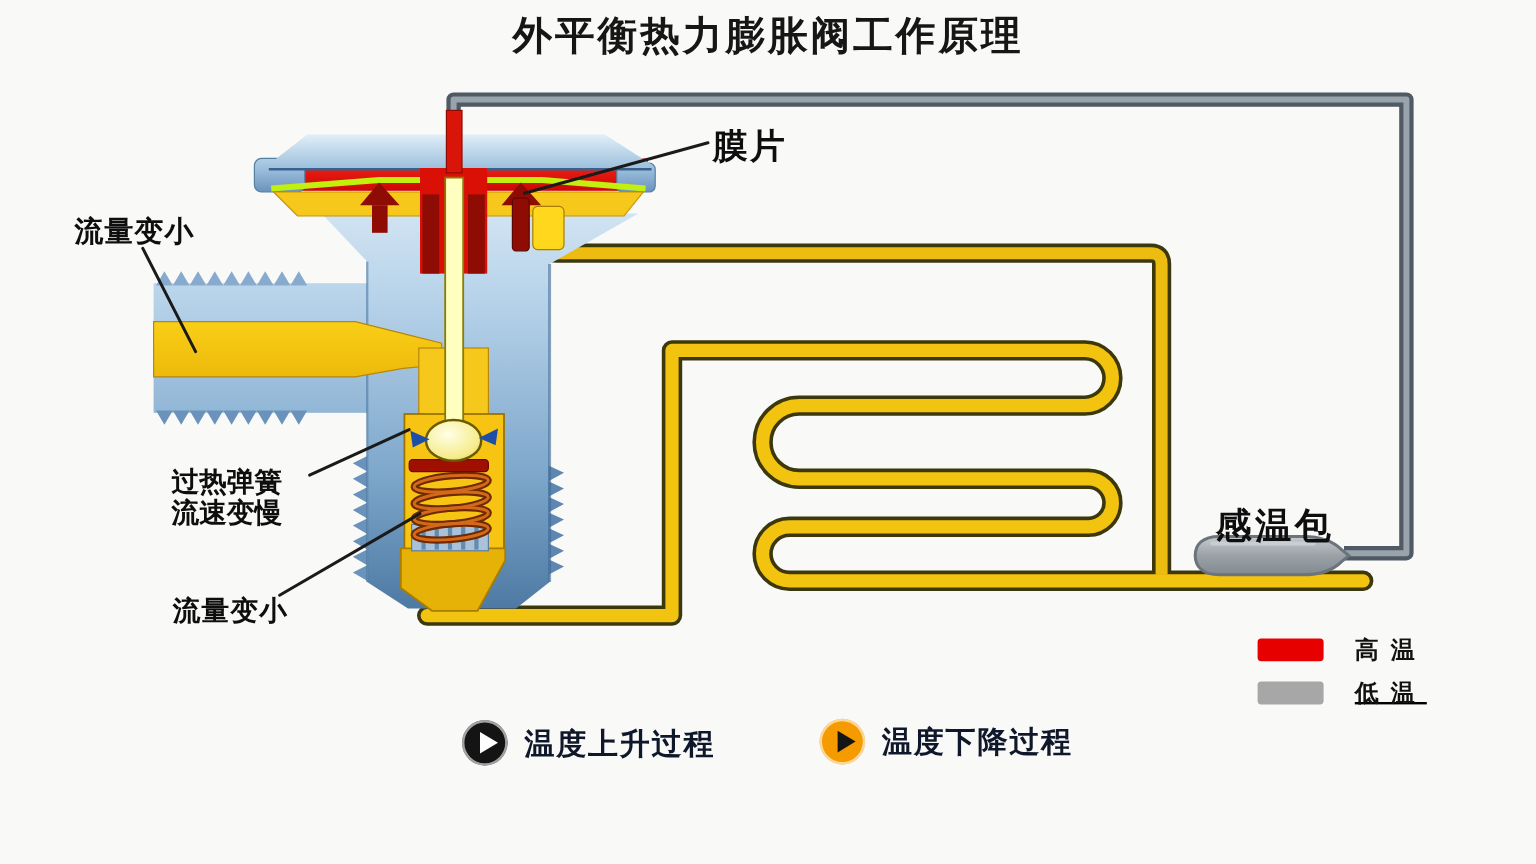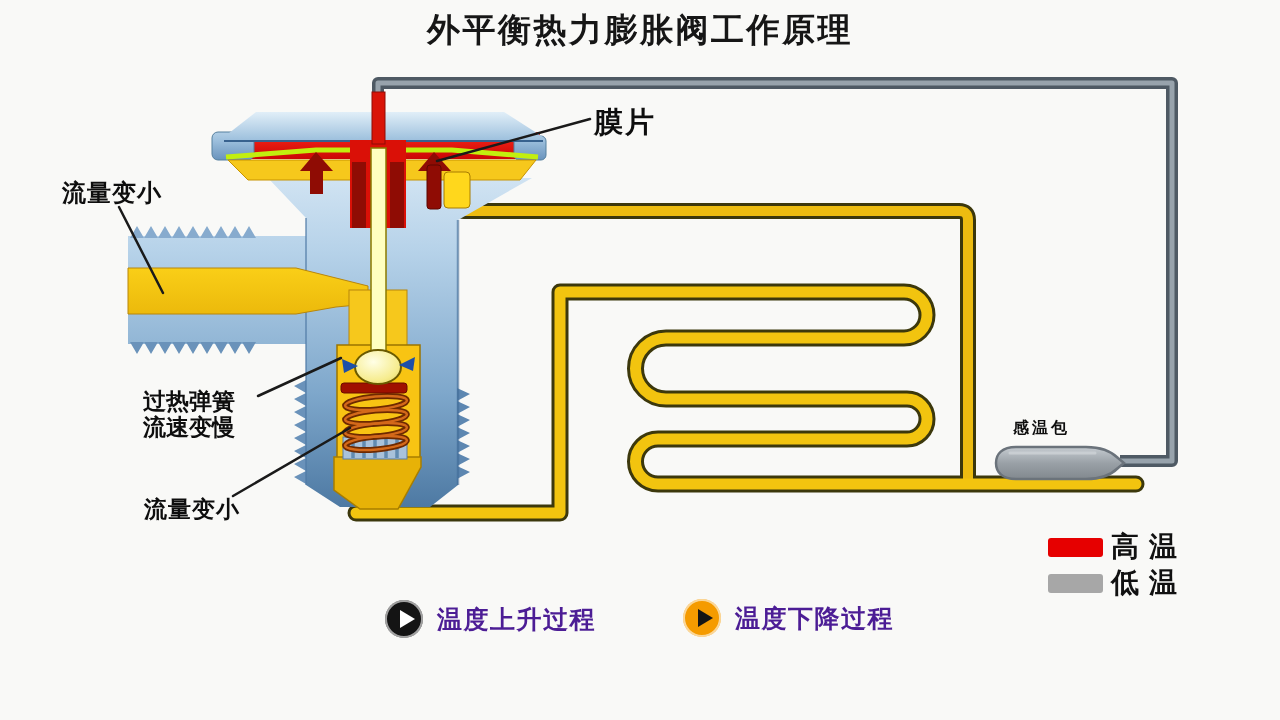--- a/index.html
+++ b/index.html
@@ -8,33 +8,33 @@
     background:#f9f9f7;
     font-family:"Liberation Sans","DejaVu Sans",sans-serif;
   }
   .stage svg{position:absolute;left:0;top:0;}
   .lbl{position:absolute;color:#0e0e0e;font-weight:bold;white-space:nowrap;}
   .title{left:0;right:0;top:8px;text-align:center;font-size:33px;letter-spacing:2.5px;color:#161616;}
   .lbl-diaphragm{left:594px;top:103px;font-size:29px;letter-spacing:2px;}
   .lbl-hp{left:62px;top:177px;font-size:24px;letter-spacing:1px;}
   .lbl-flow{left:143px;top:388px;font-size:23px;line-height:26px;}
   .lbl-spring{left:144px;top:494px;font-size:23px;letter-spacing:1px;}
-  .lbl-bulb{left:1013px;top:418px;font-size:16px;letter-spacing:3px;}
+  .lbl-bulb{left:1013px;top:418px;font-size:30px;letter-spacing:3px;}
   .legend-item{position:absolute;display:flex;align-items:center;}
   .legend-hot{left:1048px;top:528px;}
-  .legend-cold{left:1048px;top:564px;}
+  .legend-cold{left:1048px;top:564px;text-decoration:underline;}
   .legend-swatch{width:55px;height:19px;border-radius:3px;}
-  .legend-text{margin-left:8px;font-size:28px;font-weight:bold;color:#111;letter-spacing:10px;}
+  .legend-text{margin-left:26px;font-size:20px;font-weight:bold;color:#111;letter-spacing:10px;}
   .ctrl{position:absolute;display:flex;align-items:center;}
   .ctrl-rise{left:385px;top:600px;}
   .ctrl-fall{left:683px;top:599px;text-align:right;}
   .play-btn{width:38px;height:38px;border-radius:50%;display:flex;align-items:center;justify-content:center;cursor:pointer;box-shadow:0 0 0 2px rgba(255,255,255,.6) inset;}
   .tri{width:0;height:0;border-top:9px solid transparent;border-bottom:9px solid transparent;border-left:15px solid #ffffff;margin-left:6px;}
   .ctrl-fall .tri{border-left-color:#151515;}
-  .ctrl-text{margin-left:14px;font-size:25px;font-weight:bold;color:#4c1d95;letter-spacing:1.5px;}
+  .ctrl-text{margin-left:14px;font-size:25px;font-weight:bold;color:#0f172a;letter-spacing:1.5px;}
 </style>
 </head>
 <body>
 
 <div class="stage">
 
   <svg width="1280" height="720" viewBox="0 0 1280 720">
     <defs>
       <linearGradient id="steelV" gradientUnits="userSpaceOnUse" x1="0" y1="110" x2="0" y2="515">
         <stop offset="0" stop-color="#e9f3fb"></stop>

